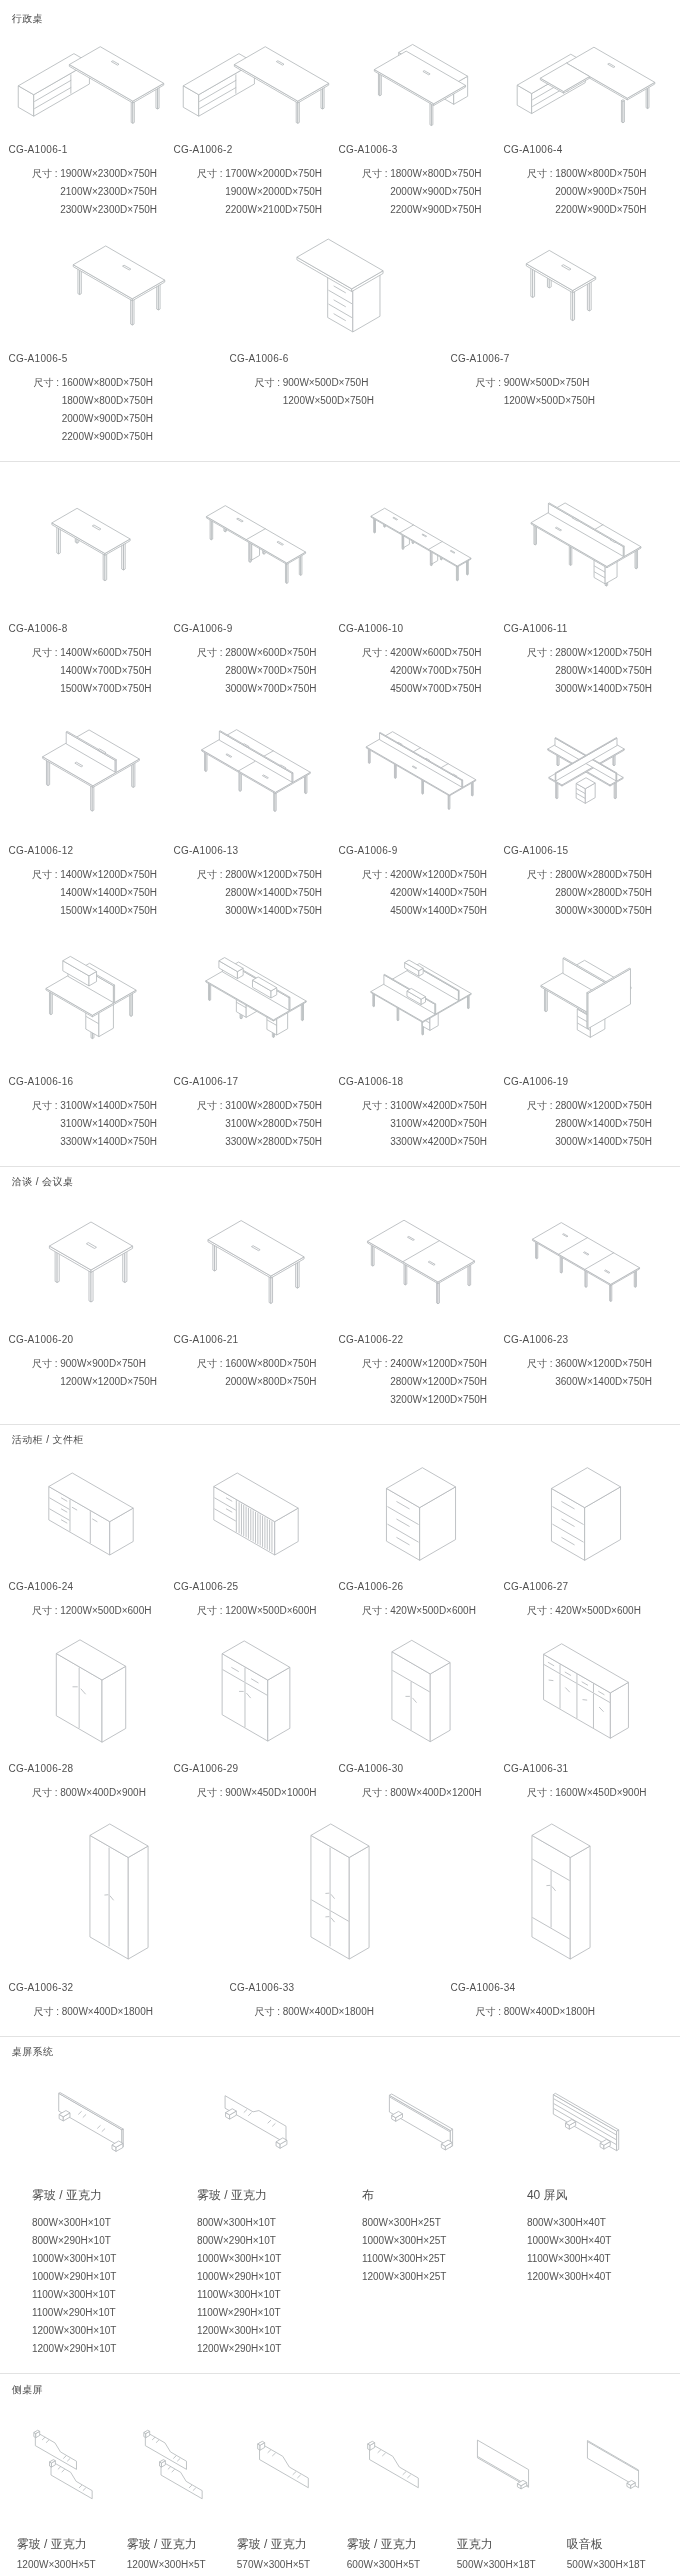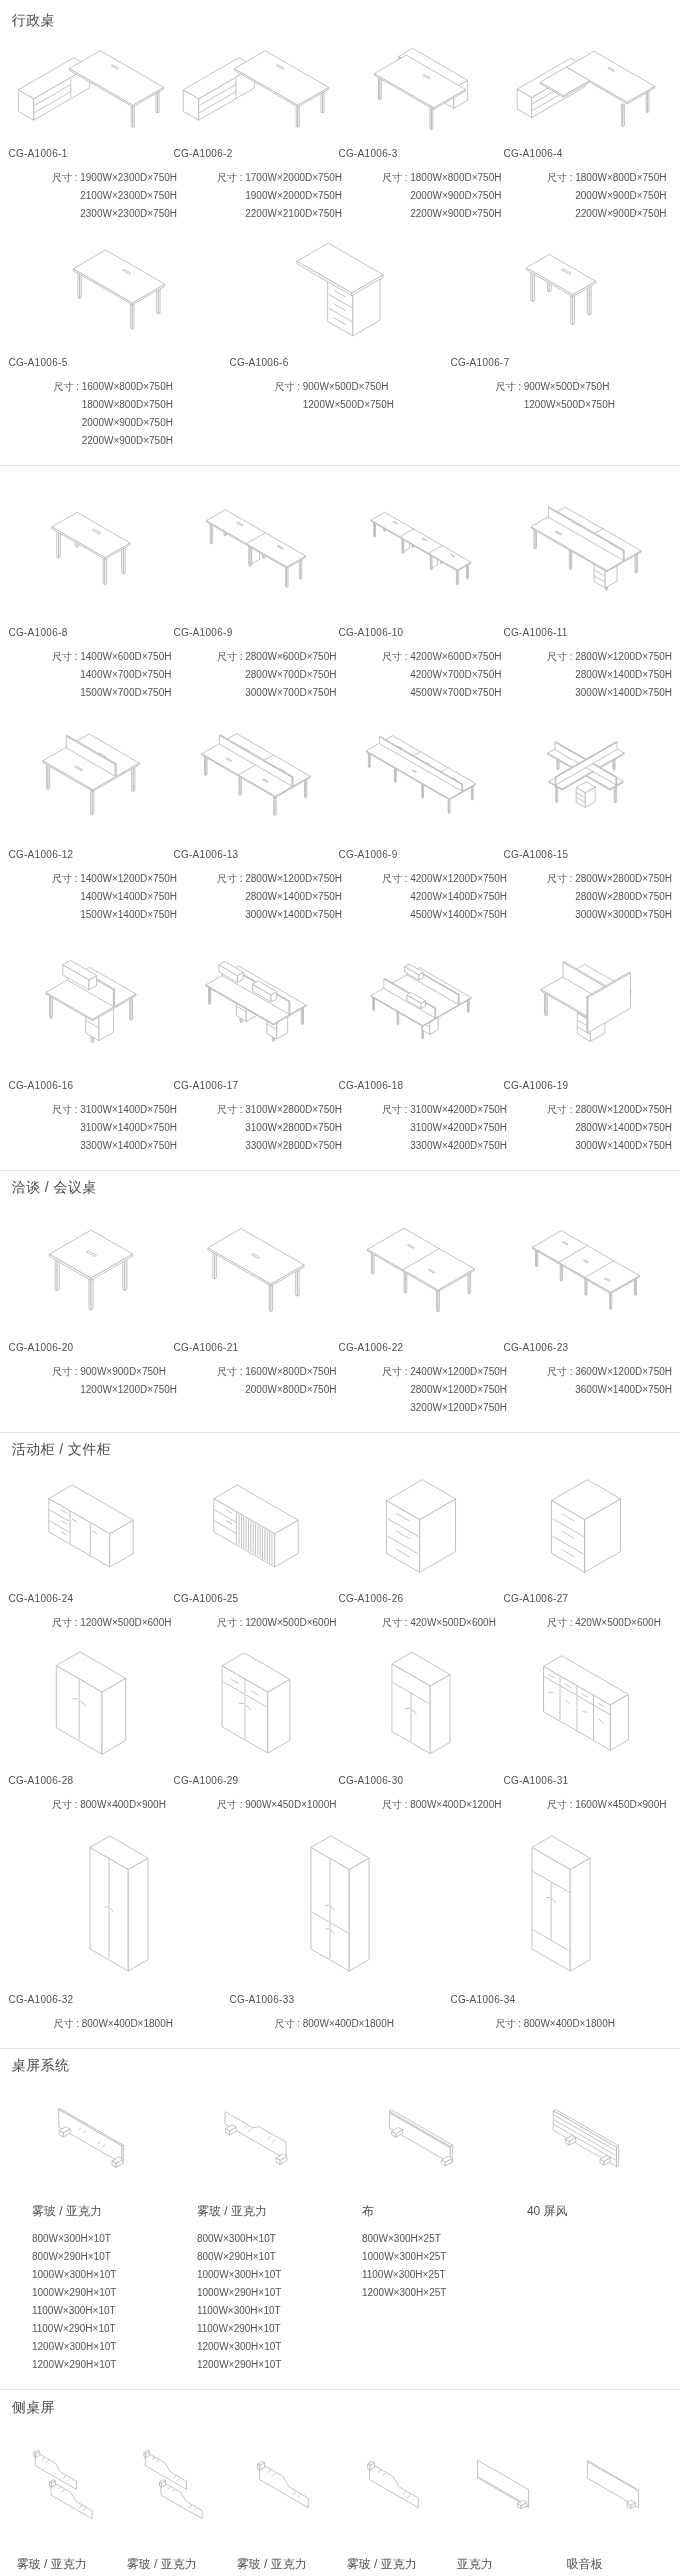--- a/index.html
+++ b/index.html
@@ -1,33 +1,33 @@
 <!DOCTYPE html>
 <html style="font-size:13.4px"><head>
 <meta charset="utf-8">
 <style>
   html,body{margin:0;padding:0;background:#ffffff;}
   body{font-family:"Liberation Sans","DejaVu Sans",sans-serif;color:#4f4f4f;}
   .page{width:680px;background:#fff;padding:3.4px 0 17px 0;}
   .section{padding:5px 8.4px 15px 8.4px;}
   .section + .section{border-top:0.8px solid #e2e2e2;}
-  .sec-title{font-size:14px;color:#4a4a4a;margin:3.4px 0 1.7px 3.4px;letter-spacing:0.4px;}
+  .sec-title{font-size:10px;color:#4a4a4a;margin:3.4px 0 1.7px 3.4px;letter-spacing:0.4px;}
   .row{display:flex;align-items:flex-start;}
   .item{box-sizing:border-box;flex:0 0 auto;}
   .cols-4 .item{width:165px;}
   .cols-3 .item{width:221px;}
   .cols-6 .item{width:110px;}
   .art{display:flex;align-items:center;justify-content:center;margin-top:6.7px;}
   svg polygon{fill:#ffffff;stroke:#b4b8bb;stroke-width:1;stroke-linejoin:round;}
   svg polyline{fill:none;stroke:#b4b8bb;stroke-width:1;stroke-linecap:round;}
   .model{font-size:10px;color:#4f4f4f;text-align:left;margin-top:8px;letter-spacing:0.3px;}
   .sizes{display:flex;font-size:10px;line-height:1.8;margin-top:10px;padding-left:23.5px;color:#535353;}
   .cols-3 .sizes{padding-left:25px;}
   .cols-6 .sizes{padding-left:8.4px;margin-top:3.4px;}
-  .prefix{white-space:pre;flex:0 0 auto;margin-left:20px;}
+  .prefix{white-space:pre;flex:0 0 auto;}
   .size-col{flex:0 0 auto;}
   .size-line{white-space:pre;}
   .mat-label{font-size:12px;color:#4f4f4f;margin-top:11.8px;padding-left:23.5px;}
   .cols-6 .mat-label{padding-left:8.4px;}
 </style>
 </head>
 <body>
 
 <div class="page" id="page">
     <div class="section">
@@ -1317,20 +1317,28 @@
               <polyline points="56.1,36.6 129.4,78.9"></polyline>
               <polygon points="69.6,69.9 74.2,72.6 74.2,67.9 69.6,65.3"></polygon>
               <polygon points="81.7,68.2 74.2,72.6 74.2,67.9 81.7,63.6"></polygon>
               <polygon points="77.2,61.0 81.7,63.6 74.2,67.9 69.6,65.3"></polygon>
               <polygon points="110.8,93.7 115.3,96.3 115.3,91.7 110.8,89.1"></polygon>
               <polygon points="122.9,92.0 115.3,96.3 115.3,91.7 122.9,87.3"></polygon>
               <polygon points="118.4,84.7 122.9,87.3 115.3,91.7 110.8,89.1"></polygon>
             </svg>
           </div>
           <div class="mat-label">40 屏风</div>
+          <div class="sizes">
+            <span class="size-col">
+              <div class="size-line">800W×300H×40T</div>
+              <div class="size-line">1000W×300H×40T</div>
+              <div class="size-line">1100W×300H×40T</div>
+              <div class="size-line">1200W×300H×40T</div>
+            </span>
+          </div>
         </div>
       </div>
     </div>
     <div class="section">
       <div class="sec-title">侧桌屏</div>
       <div class="row cols-6">
         <div class="item">
           <div class="art" style="height: 119px;">
             <svg width="106" height="119" xmlns="http://www.w3.org/2000/svg" viewBox="0 0 126 142">
               <polygon points="30.0,48.5 79.1,76.8 79.1,67.1 60.0,56.0 53.4,45.2 30.0,31.7"></polygon>

